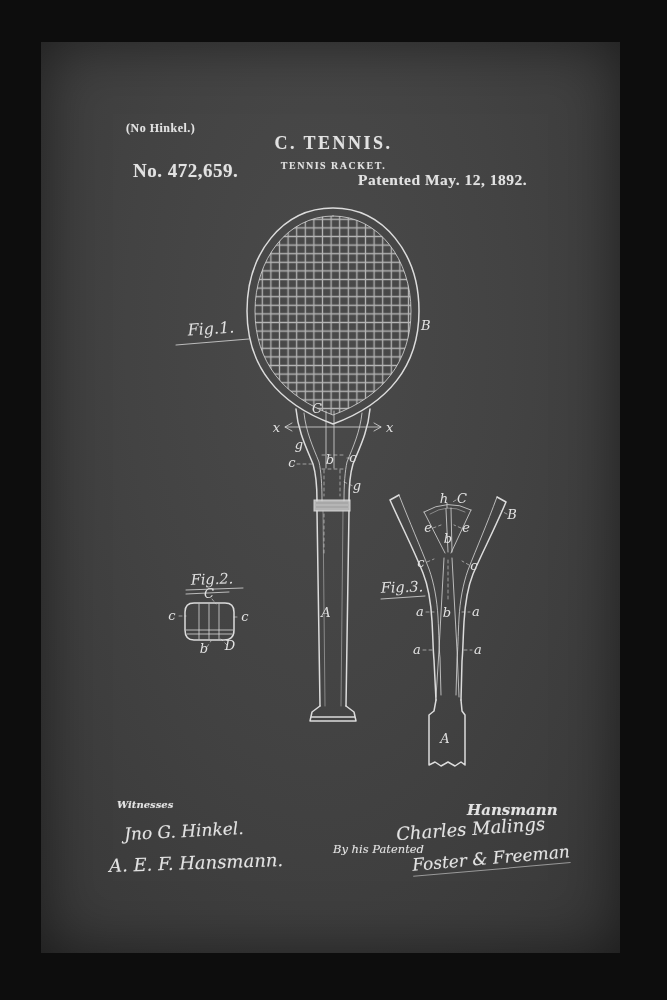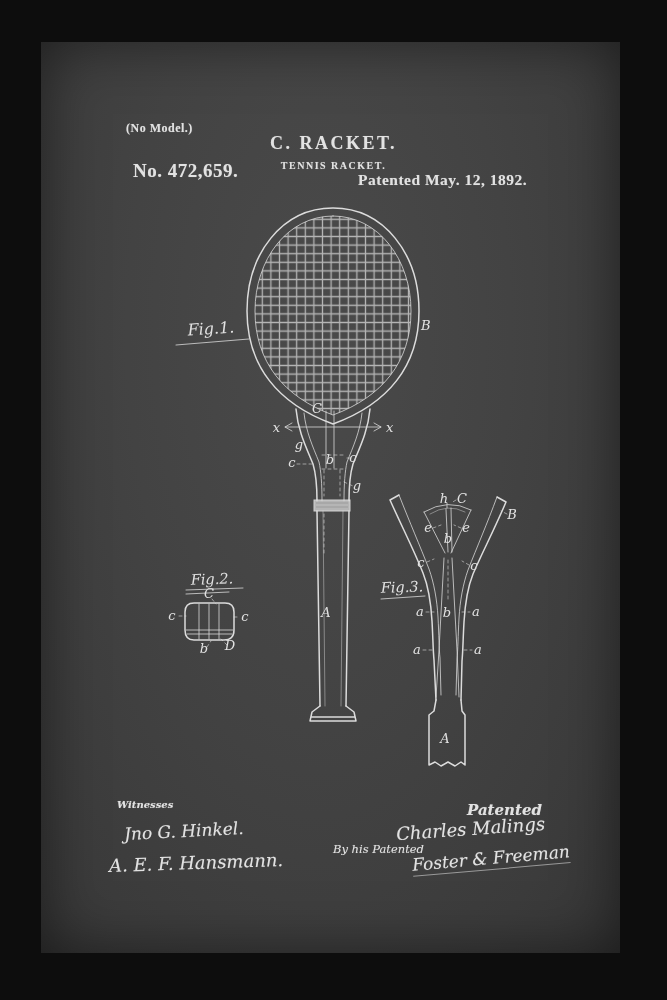--- a/index.html
+++ b/index.html
@@ -34,22 +34,22 @@
   svg .collar-lines{stroke:#7e7e7e;stroke-width:.8;opacity:.6}
   svg text{fill:#e2e2e2;font:italic 13px "DejaVu Serif",serif}
   svg text.cap{font-size:16px}
   svg text.cap2{font-size:14.5px}
 </style>
 </head>
 <body>
 
 <div class="board"></div>
 
-<div class="txt b no-model">(No Model.)</div>
-<div class="txt b center title1">C. RACKET.</div>
+<div class="txt b no-model">(No Hinkel.)</div>
+<div class="txt b center title1">C. TENNIS.</div>
 <div class="txt b center title2">TENNIS RACKET.</div>
 <div class="txt b patno">No. 472,659.</div>
 <div class="txt b patdate">Patented May. 12, 1892.</div>
 
 <svg class="drawing" width="667" height="1000" viewBox="0 0 667 1000">
   <defs>
     <pattern id="strings" width="8.6" height="8.6" patternUnits="userSpaceOnUse">
       <path d="M4.3,0 V8.6 M0,4.3 H8.6" stroke="#dedede" stroke-width="1.3" opacity="0.72" fill="none"></path>
     </pattern>
     <pattern id="xhatch" width="4" height="4" patternUnits="userSpaceOnUse">
@@ -133,16 +133,16 @@
     <text x="476" y="616" text-anchor="middle">a</text>
     <text x="417" y="654" text-anchor="middle">a</text>
     <text x="478" y="654" text-anchor="middle">a</text>
     <text x="445" y="743" text-anchor="middle">A</text>
   </g>
 </svg>
 
 <div class="txt witnesses script">Witnesses</div>
 <div class="txt script witness1">Jno G. Hinkel.</div>
 <div class="txt script witness2">A. E. F. Hansmann.</div>
-<div class="txt inventor-h script">Patented</div>
+<div class="txt inventor-h script">Hansmann</div>
 <div class="txt script inv-sig">Charles Malings</div>
 <div class="txt script atty-pre">By his Patented</div>
 <div class="txt script atty-sig">Foster &amp; Freeman</div>
 
 </body></html>

